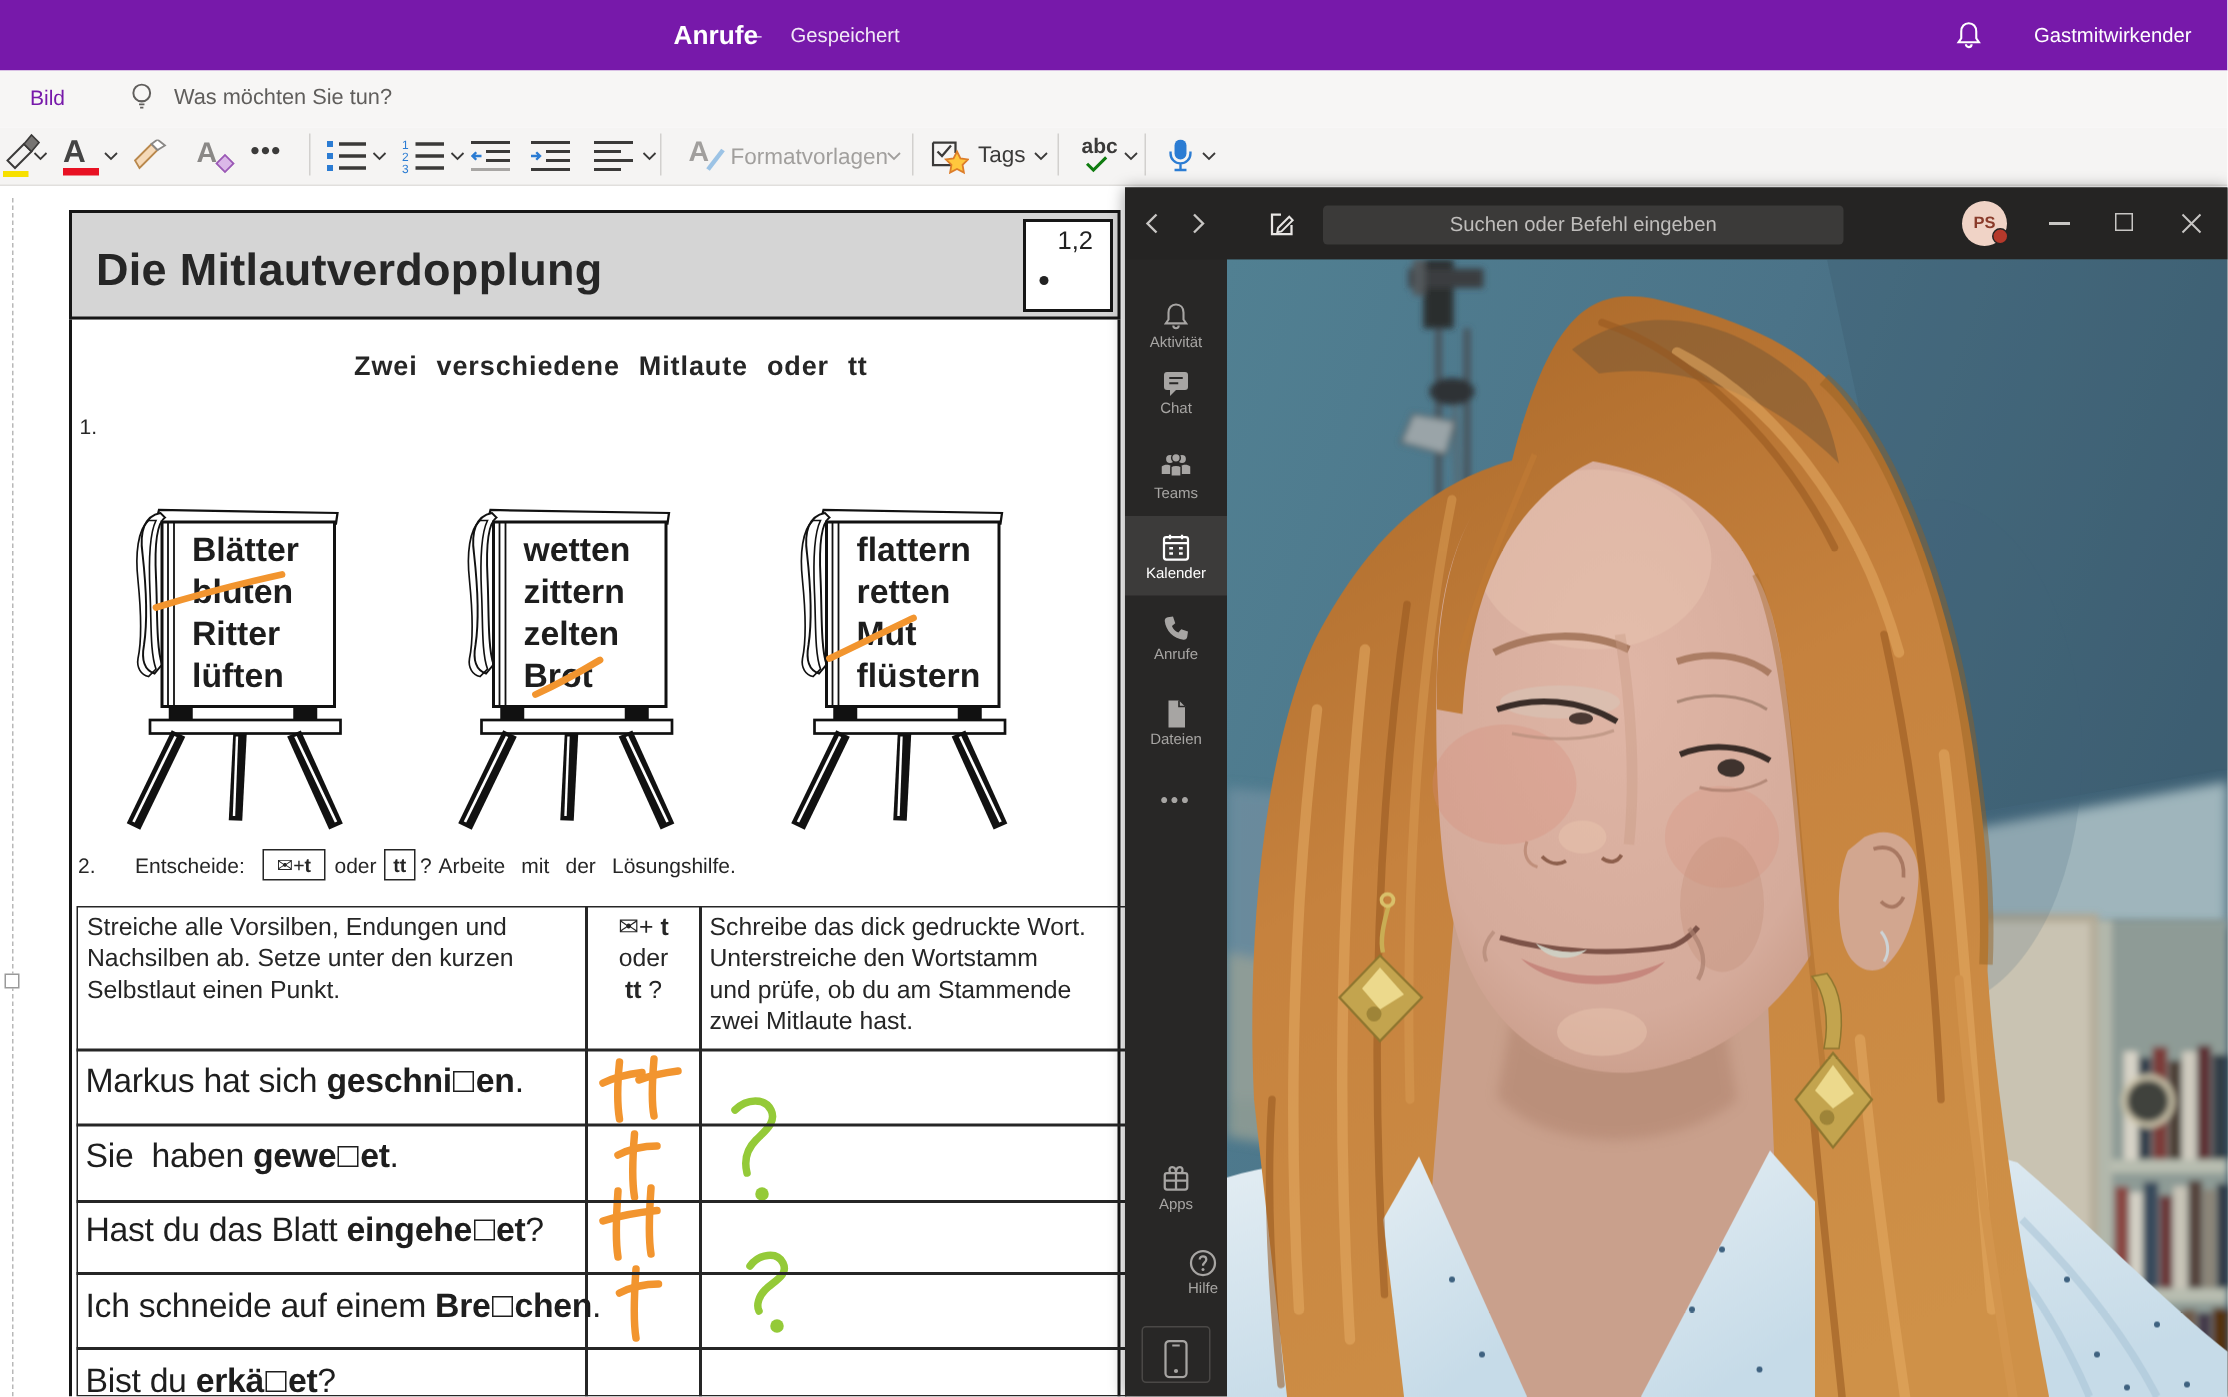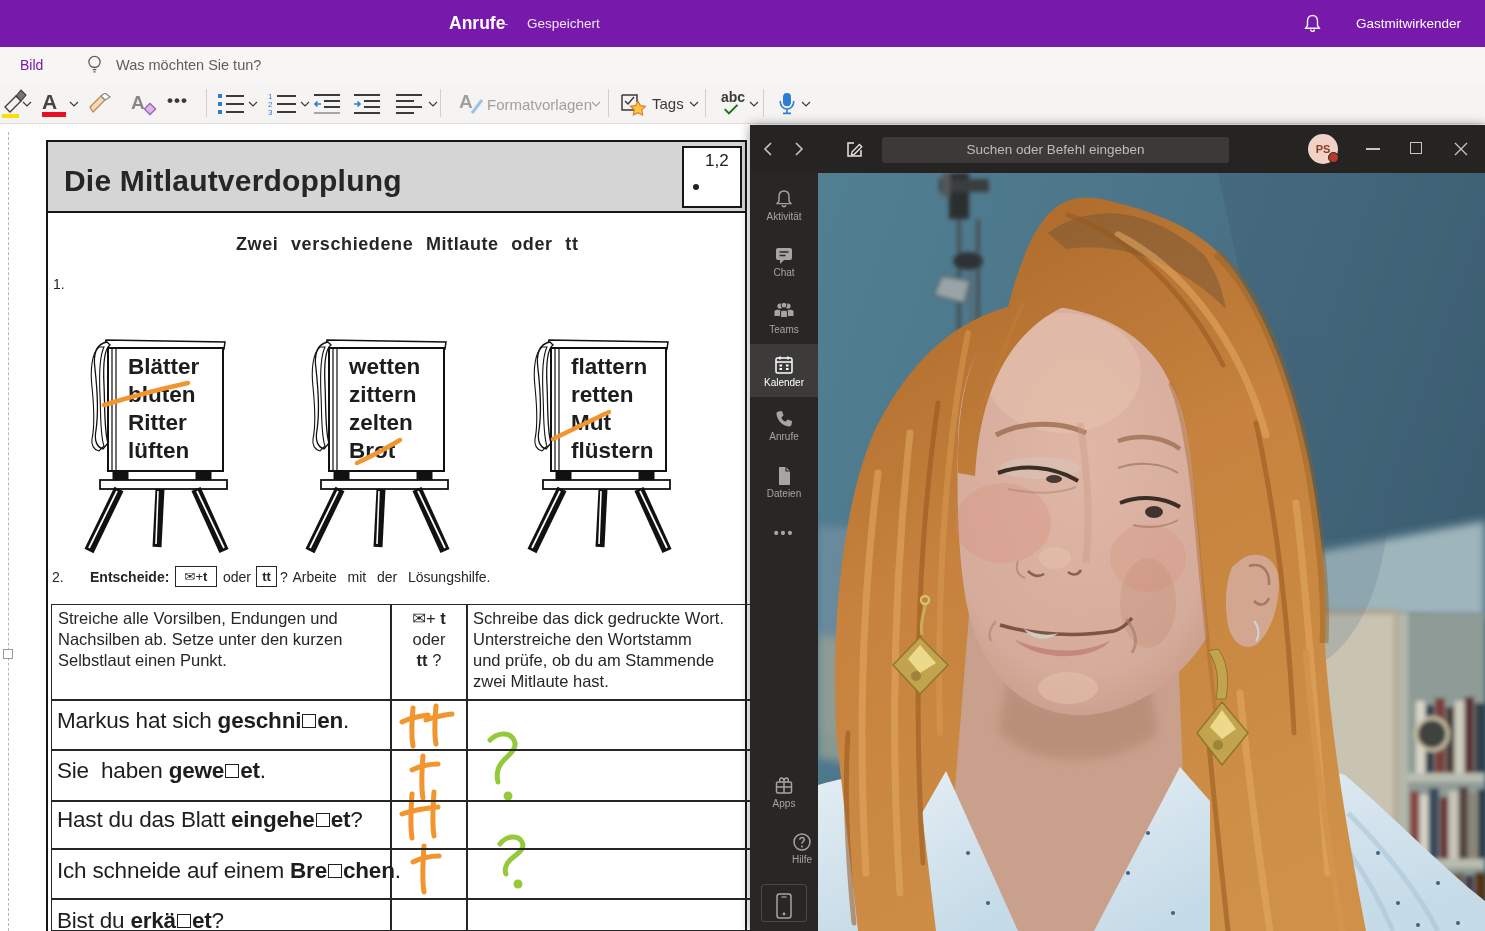--- a/index.html
+++ b/index.html
@@ -237,21 +237,21 @@
     </g>
     <g stroke="#94ca38" stroke-width="5" stroke-linecap="round" fill="none">
       <path d="M100 46 C108 38 120 38 124 46 C128 54 120 60 114 66 C108 72 106 80 108 88"></path>
       <circle cx="118" cy="102" r="4.5" fill="#94ca38" stroke="none"></circle>
       <path d="M110 150 C116 142 128 140 132 148 C136 156 126 160 120 166 C116 170 114 176 116 180"></path>
       <circle cx="128" cy="190" r="4.5" fill="#94ca38" stroke="none"></circle>
     </g>
   </svg>
 
   <span class="abs" style="left:52px;top:445px;font-size:14px;color:#262626;">2.</span>
-  <span class="abs" style="left:90px;top:445px;font-size:14px;font-weight:700;color:#262626;">Entscheide:</span>
+  <span class="abs" style="left:90px;top:445px;font-size:14px;font-weight:400;color:#262626;">Entscheide:</span>
   <div class="abs" style="left:175px;top:442px;width:42px;height:21px;border:1.5px solid #262626;font-size:13px;color:#262626;text-align:center;line-height:19px;">✉+<b>t</b></div>
   <span class="abs" style="left:223px;top:445px;font-size:14px;font-weight:500;color:#262626;">oder</span>
   <div class="abs" style="left:256px;top:442px;width:21px;height:21px;border:1.5px solid #262626;font-size:13px;font-weight:bold;color:#262626;text-align:center;line-height:19px;">tt</div>
   <span class="abs" style="left:280px;top:445px;font-size:14px;font-weight:500;color:#262626;word-spacing:1.5px;">? Arbeite&nbsp; mit&nbsp; der&nbsp; Lösungshilfe.</span>
 
   <div class="abs" style="left:51px;top:480px;width:700px;height:327px;border:1.5px solid #262626;"></div>
   <div class="abs" style="left:390px;top:480px;width:2px;height:327px;background:#262626;"></div>
   <div class="abs" style="left:466px;top:480px;width:2px;height:327px;background:#262626;"></div>
   <div class="abs" style="left:51px;top:575px;width:700px;height:1.5px;background:#262626;"></div>
   <div class="abs" style="left:51px;top:625px;width:700px;height:1.5px;background:#262626;"></div>
@@ -282,21 +282,21 @@
     <div class="abs" style="left:132px;top:12px;width:347px;height:26px;background:#3b3a39;border-radius:3px;color:#bfbdbb;font-size:13.5px;text-align:center;line-height:26px;">Suchen oder Befehl eingeben</div>
     <div class="abs" style="left:558px;top:9px;width:30px;height:30px;border-radius:50%;background:#f0d3c6;color:#8a3b2a;font-size:11px;font-weight:bold;text-align:center;line-height:30px;">PS</div>
     <div class="abs" style="left:578px;top:27px;width:11px;height:11px;border-radius:50%;background:#b5392b;border:1.5px solid #252423;"></div>
     <div class="abs" style="left:616px;top:23px;width:14px;height:1.6px;background:#c8c6c4;"></div>
     <div class="abs" style="left:660px;top:17px;width:12px;height:12px;border:1.3px solid #c8c6c4;"></div>
     <svg class="abs" style="left:704px;top:17px;" width="14" height="14" viewBox="0 0 14 14">
         <path d="M1 1 L13 13 M13 1 L1 13" stroke="#c8c6c4" stroke-width="1.3"></path>
       </svg>
   </div>
   <div class="abs" id="t-sidebar">
-    <div class="t-item" style="top:16px;">
+    <div class="t-item" style="top:28px;">
       <svg width="20" height="20" viewBox="0 0 20 20">
           <path d="M10 2 C13 2 15 4.2 15 7.4 L15 12 L16.8 14.6 L3.2 14.6 L5 12 L5 7.4 C5 4.2 7 2 10 2 Z" fill="none" stroke="#a7a5a3" stroke-width="1.4"></path>
           <path d="M8.2 16 a1.8 1.8 0 0 0 3.6 0" fill="none" stroke="#a7a5a3" stroke-width="1.4"></path>
         </svg>
       Aktivität</div>
     <div class="t-item" style="top:72px;">
       <svg width="20" height="20" viewBox="0 0 20 20">
           <rect x="2" y="3" width="16" height="12" rx="2" fill="#a7a5a3"></rect>
           <path d="M6 15 L6 19 L10 15" fill="#a7a5a3"></path>
           <path d="M5.5 7 H14.5 M5.5 10.5 H11.5" stroke="#282726" stroke-width="1.4"></path>

